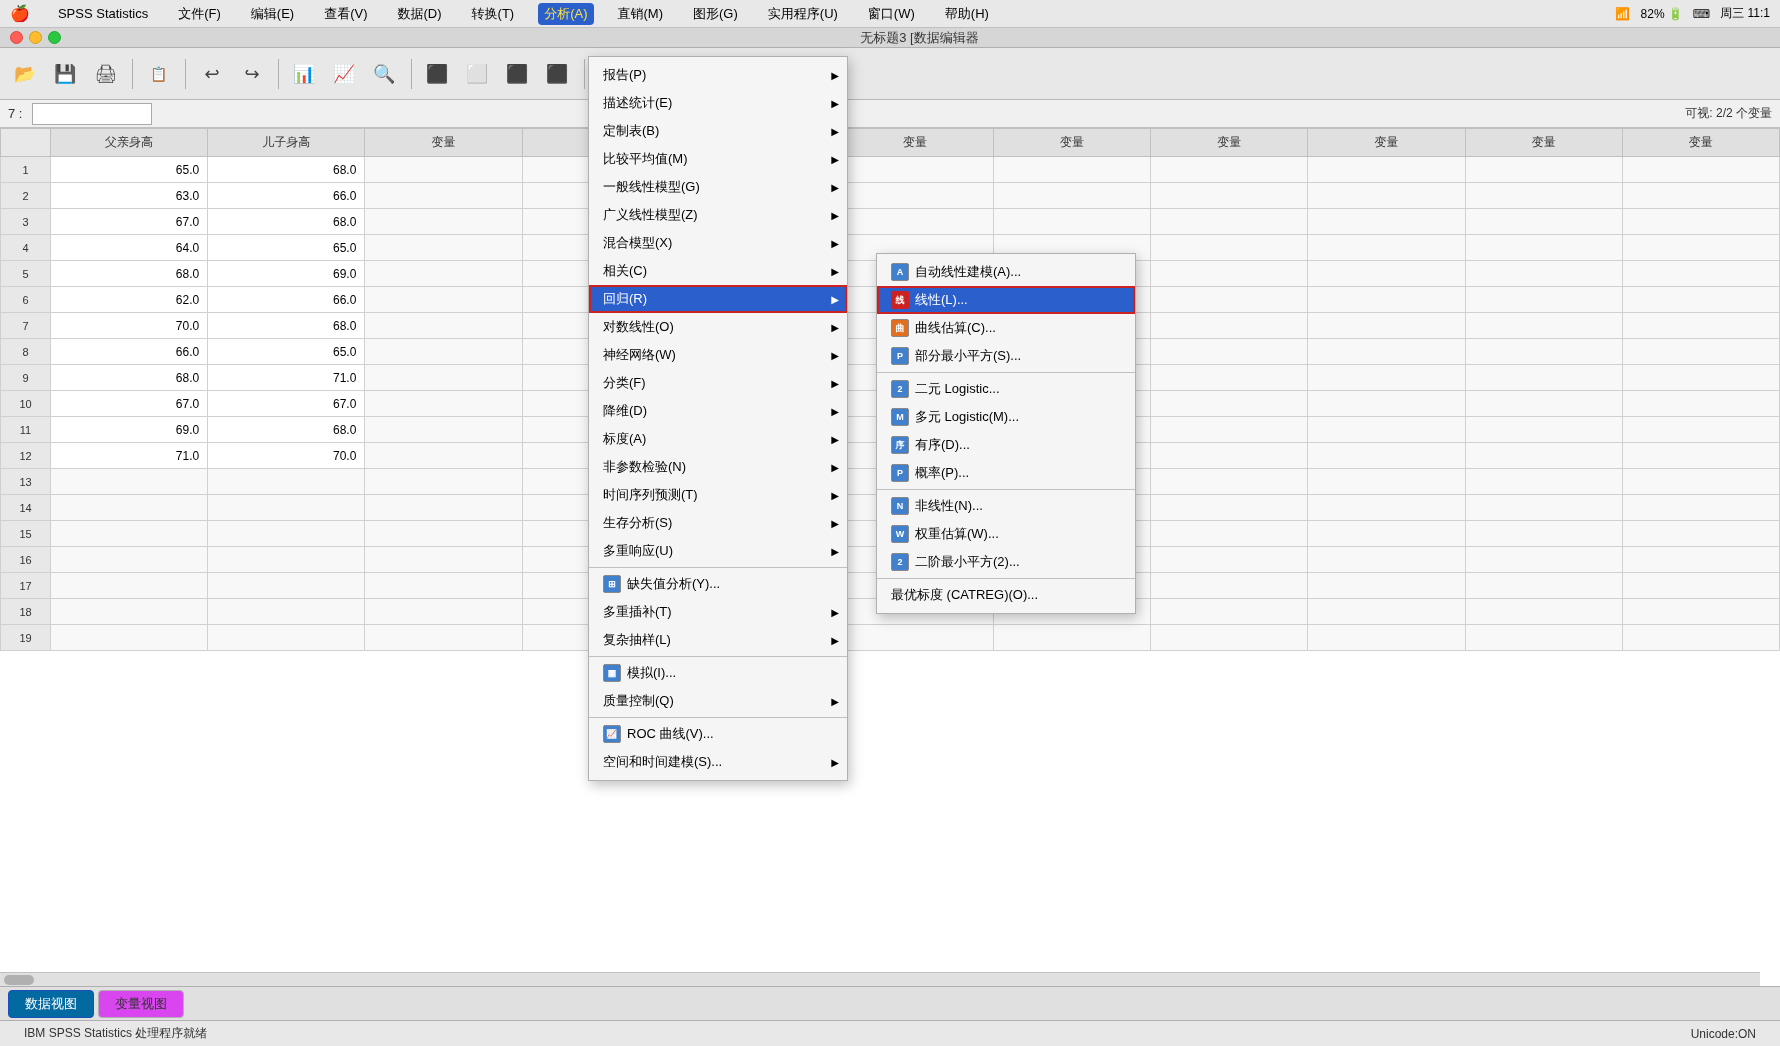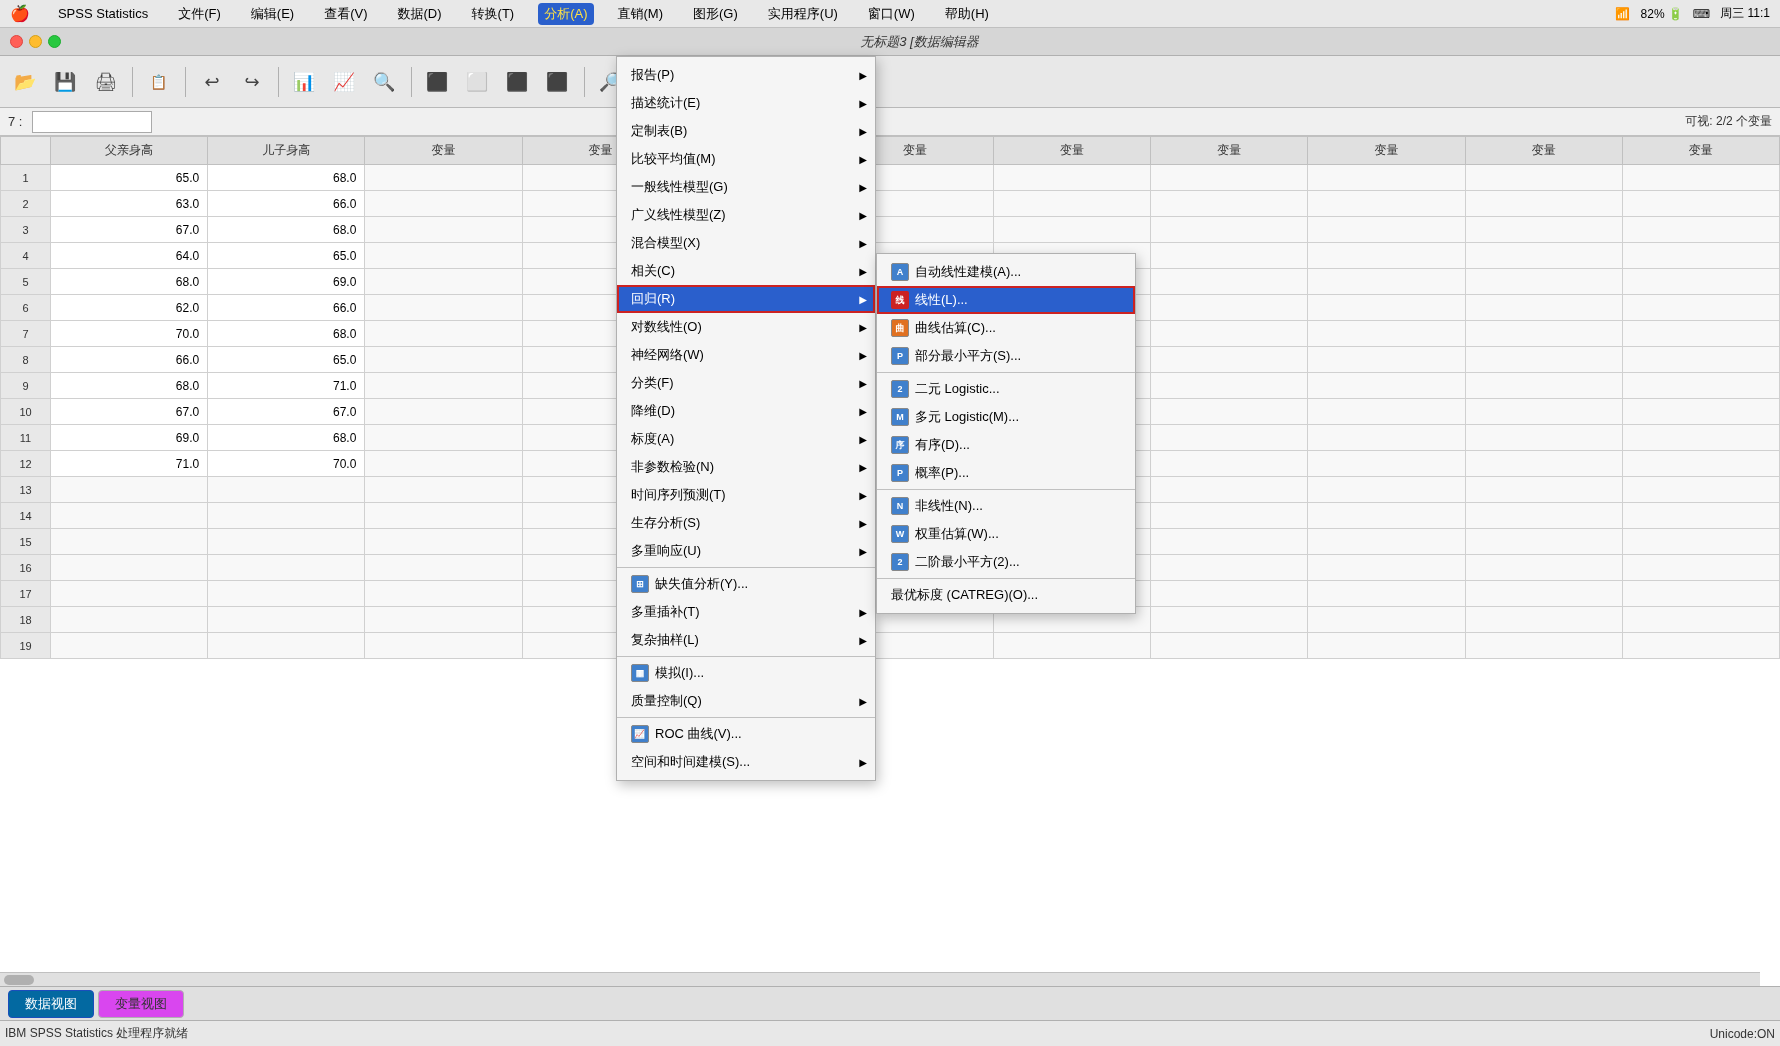--- a/index.html
+++ b/index.html
@@ -55,28 +55,27 @@
       left: 0;
       right: 0;
       bottom: 0;
       background: #f0f0f0;
       display: flex;
       flex-direction: column;
     }
 
     
     .title-bar {
-      height: 28px;
+      height: 20px;
       background: #d6d6d6;
       display: flex;
       align-items: center;
       padding: 0 10px;
       gap: 8px;
       border-bottom: 1px solid #b0b0b0;
-      font-style: italic;
     }
     .traffic-lights {
       display: flex;
       gap: 6px;
       align-items: center;
     }
     .traffic-light {
       width: 13px;
       height: 13px;
       border-radius: 50%;
@@ -222,21 +221,21 @@
       border-color: #b0b0b0;
     }
 
     
     .status-bar {
       height: 26px;
       background: #e8e8e8;
       border-top: 1px solid #b0b0b0;
       display: flex;
       align-items: center;
-      padding: 0 5px;
+      padding: 0 24px;
       font-size: 12px;
       color: #333;
     }
     .status-bar .status-right {
       margin-left: auto;
     }
 
     
     .dropdown-overlay {
       position: absolute;
@@ -245,21 +244,21 @@
       right: 0;
       bottom: 0;
       z-index: 500;
       pointer-events: none;
     }
 
     
     .analyze-menu {
       position: absolute;
       top: 28px; 
-      left: 616px;
+      left: 588px;
       width: 260px;
       background: #f5f5f5;
       border: 1px solid #b0b0b0;
       box-shadow: 2px 4px 12px rgba(0,0,0,0.25);
       z-index: 600;
       padding: 4px 0;
     }
     .menu-entry {
       display: flex;
       align-items: center;

